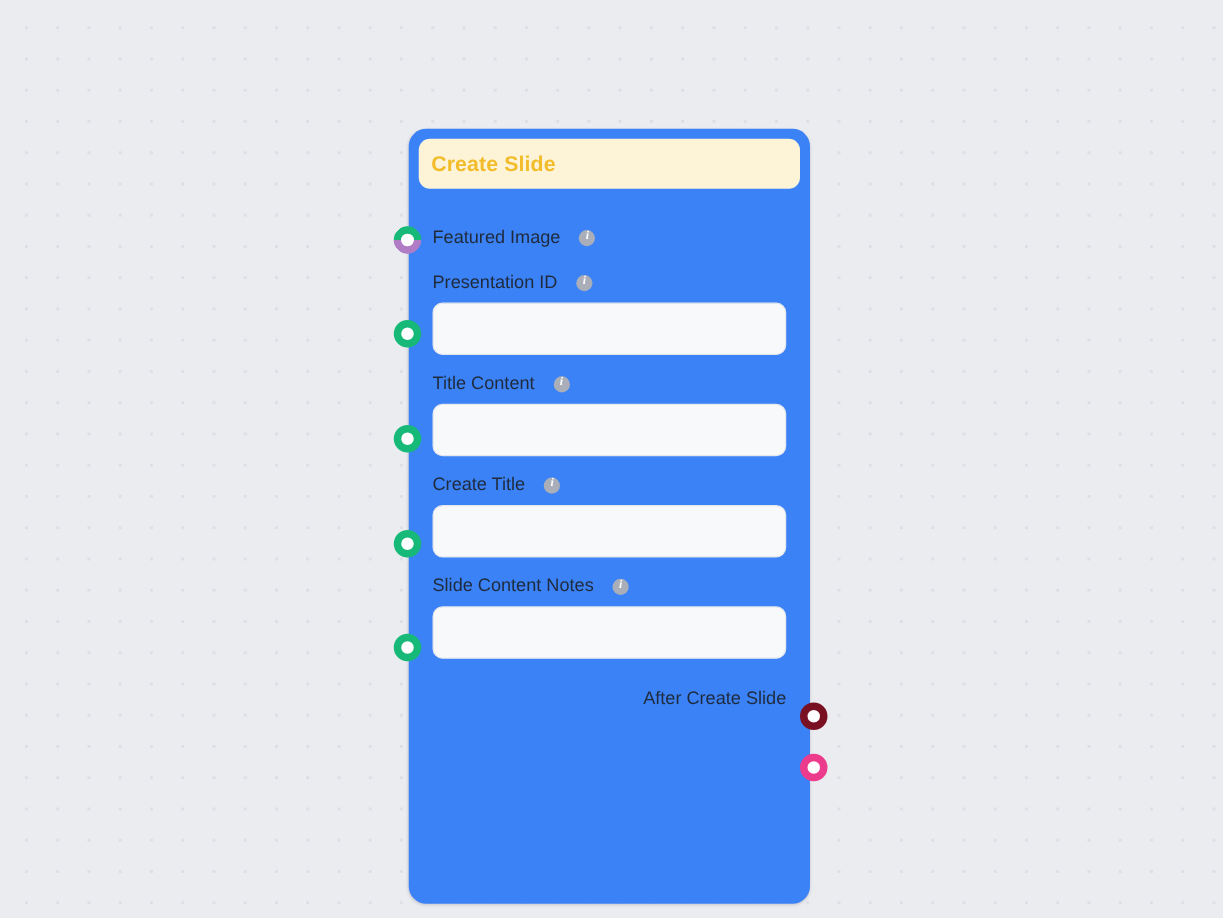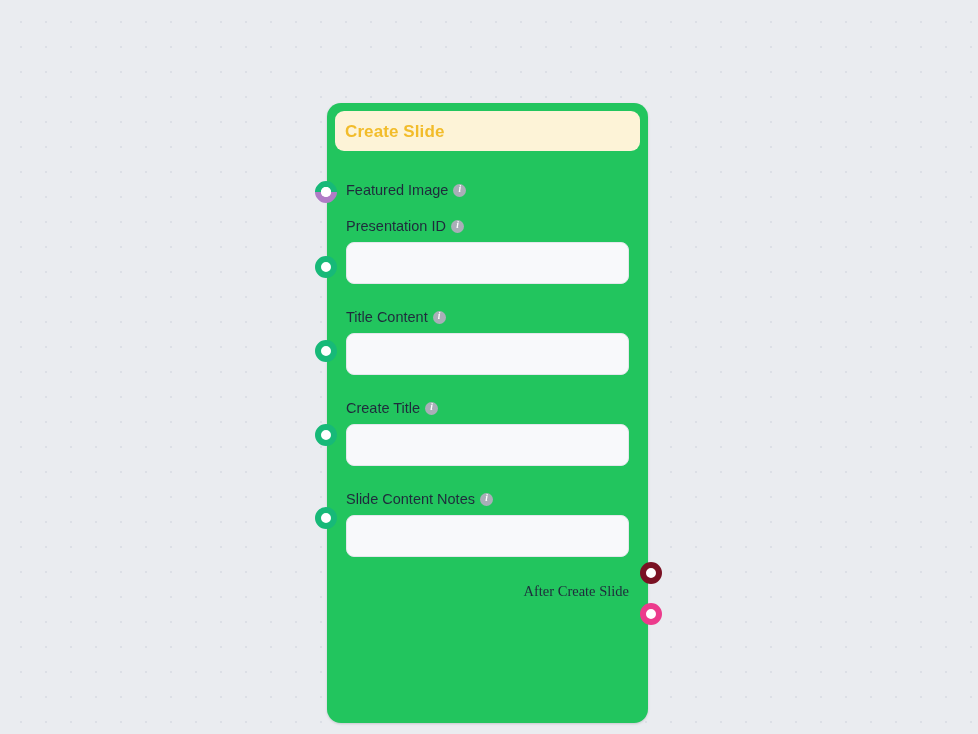--- a/index.html
+++ b/index.html
@@ -17,21 +17,21 @@
     position: relative;
   }
 
   
   #node-card {
     position: absolute;
     left: 327px;
     top: 103px;
     width: 321px;
     height: 620px;
-    background: #22c55e;
+    background: #3b82f6;
     border-radius: 14px;
     box-shadow: 0 1px 3px rgba(16,24,40,.10), 0 1px 2px rgba(16,24,40,.06);
   }
 
   
   .node-header {
     position: absolute;
     left: 8px; top: 8px;
     width: 305px;
     height: 40px;
@@ -52,28 +52,28 @@
   
   .node-body {
     position: absolute;
     left: 0; top: 56px; right: 0; bottom: 0;
     padding: 22px 19px 0 19px;
   }
 
   .field-label {
     display: flex;
     align-items: center;
-    gap: 5px;
+    gap: 15px;
     font-size: 14.5px;
     color: #1f2b3c;
     line-height: 18px;
     margin-bottom: 7px;
     white-space: nowrap;
   }
-  .field-block { margin-bottom: 24px; }
+  .field-block { margin-bottom: 14px; }
   .field-block.first { margin-bottom: 18px; }
 
   .info-icon {
     width: 13px; height: 13px;
     border-radius: 50%;
     background: #a9aeb8;
     color: #ffffff;
     font-size: 9.5px;
     font-weight: bold;
     font-style: italic;
@@ -102,21 +102,20 @@
 
   
   .output-row {
     display: flex;
     justify-content: flex-end;
     align-items: center;
     font-size: 14.5px;
     color: #1f2b3c;
     height: 20px;
     white-space: nowrap;
-    font-family: Liberation Serif, serif;
   }
   #output-after { margin-top: 22px; }
   #output-tool  { margin-top: 21px; }
 
   
   .port {
     position: absolute;
     width: 22px; height: 22px;
     border-radius: 50%;
     background: #ffffff;

